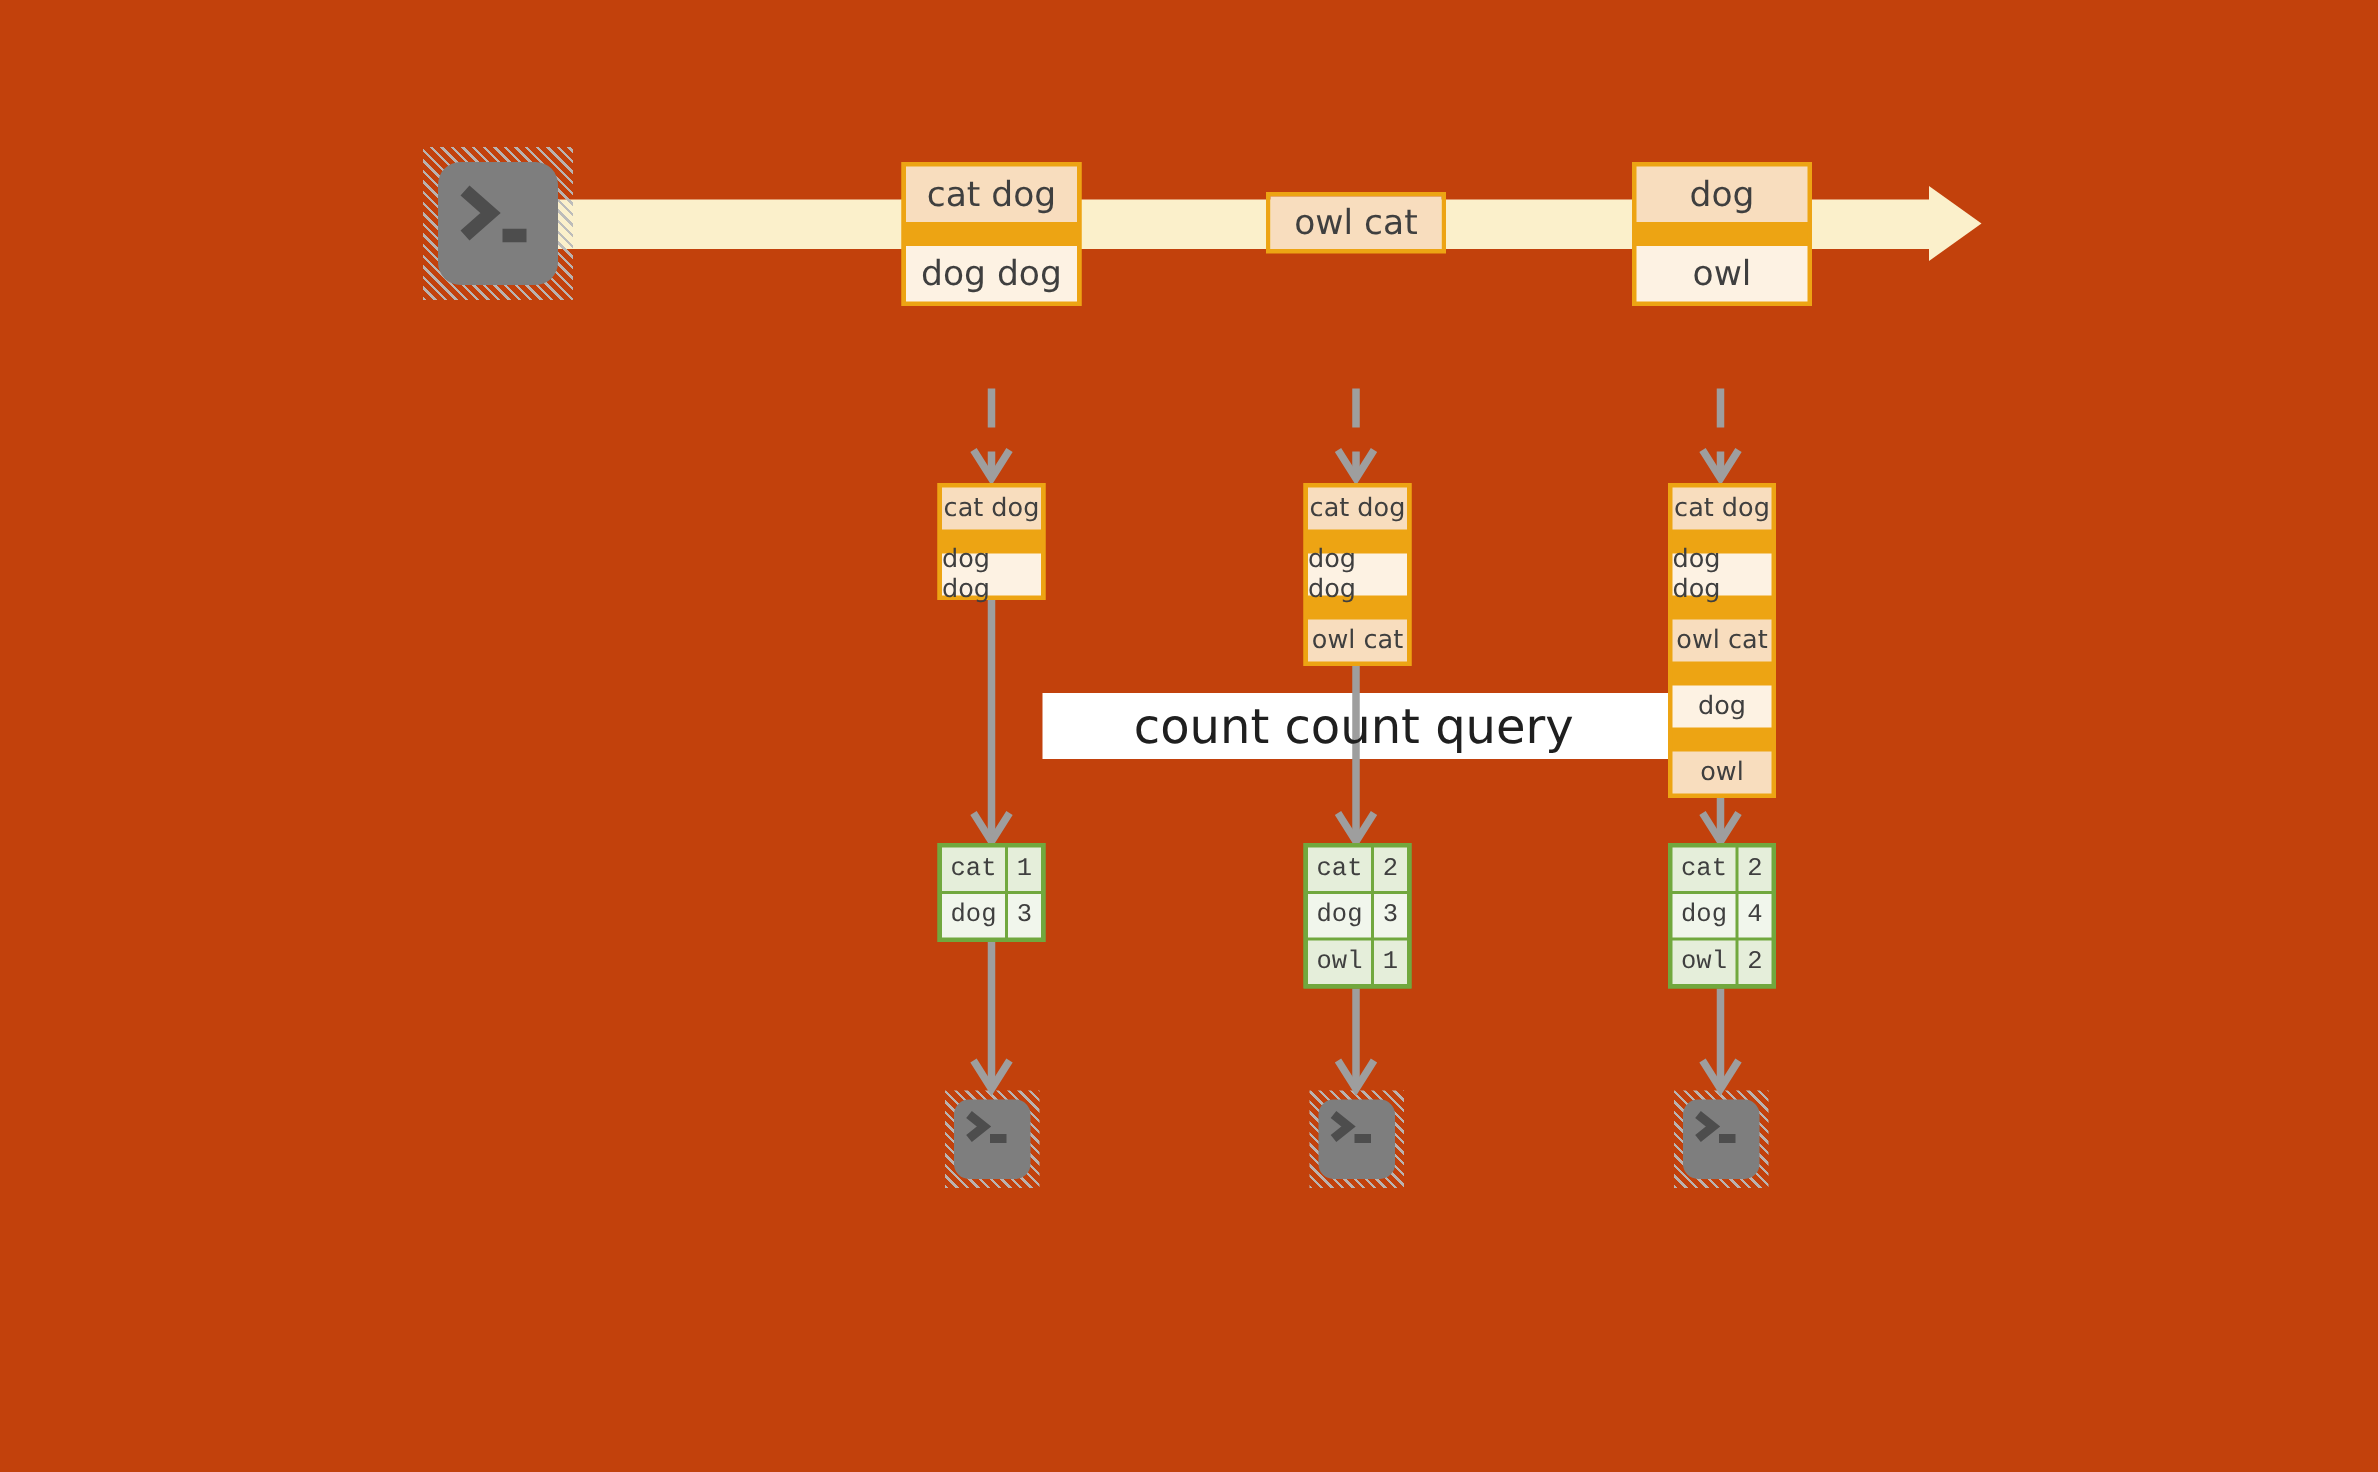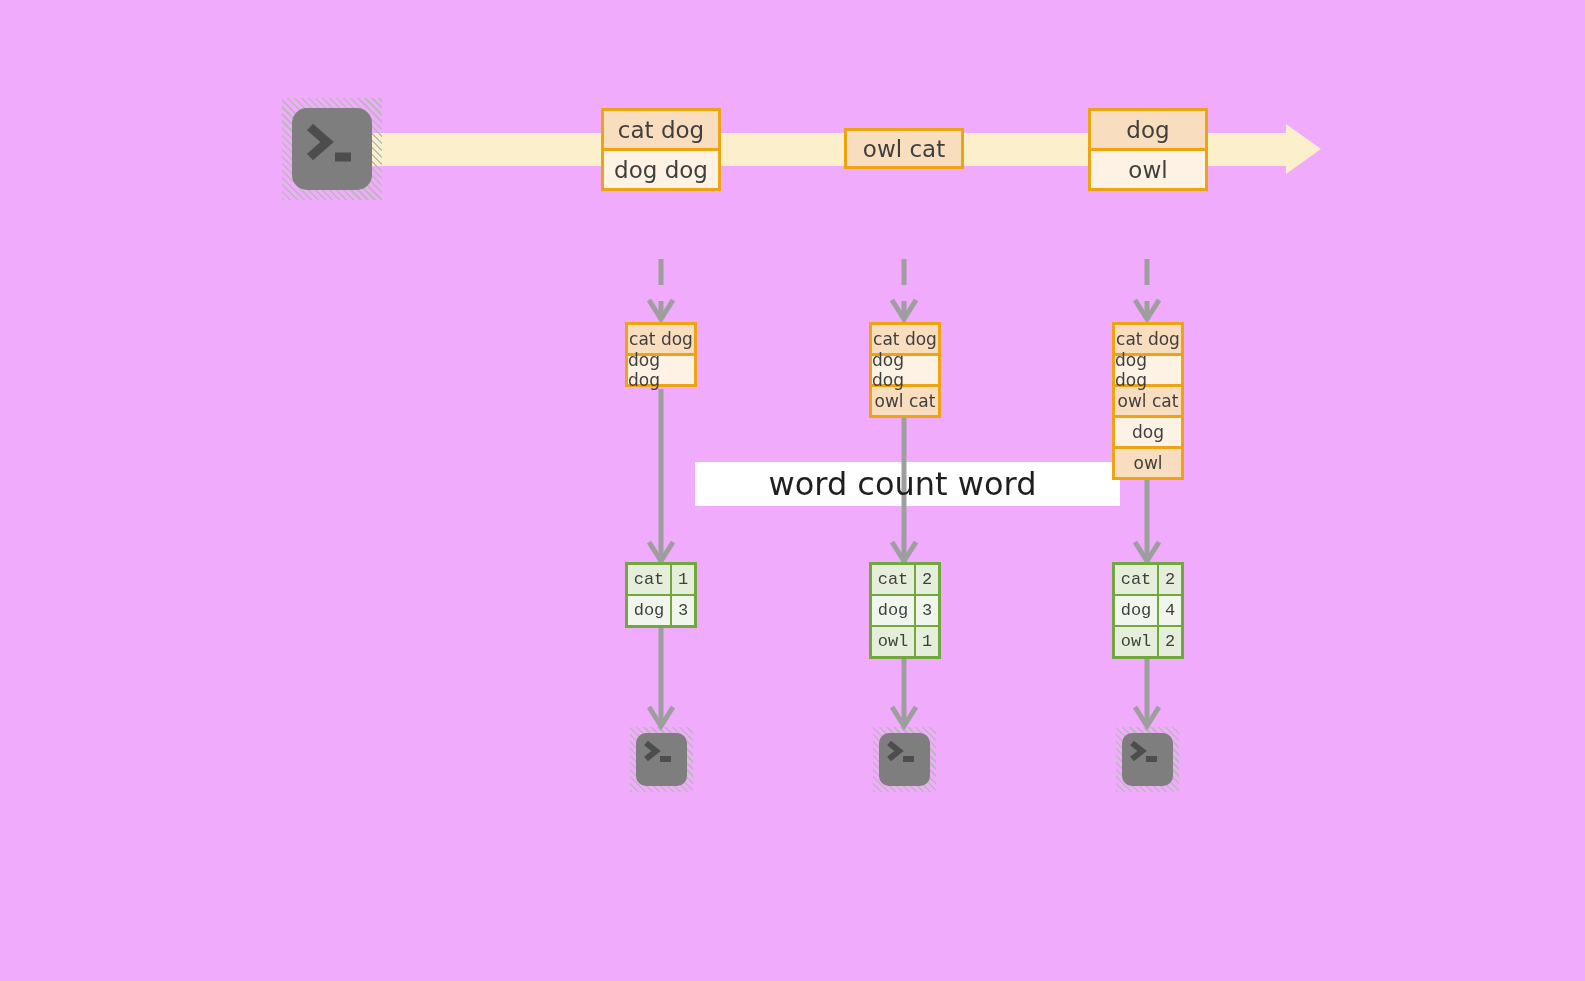--- a/index.html
+++ b/index.html
@@ -1,21 +1,21 @@
 <!DOCTYPE html>
 <html style="--gold: #eda413; --peach: #f8ddbe; --cream: #fdf2e3; --band: #fbf0cb; --green: #71a83e; --green-dark: #e5eeda; --green-light: #f1f6ec; --arrow: #9e9e9e; --ink: #3f3f3f;"><head>
 <meta charset="utf-8">
 <style>
   :root{
     --gold:#eda413; --peach:#f8ddbe; --cream:#fdf2e3; --band:#fbf0cb;
     --green:#71a83e; --green-dark:#e5eeda; --green-light:#f1f6ec;
     --arrow:#9e9e9e; --ink:#3f3f3f; --term-body:#7e7e7e; --term-glyph:#4d4d4d;
   }
   html,body{margin:0;padding:0;background:#000;}
-  .canvas{position:relative;width:1585px;height:981px;background:#f0abfc;overflow:hidden;
+  .canvas{position:relative;width:1585px;height:981px;background:#c2410c;overflow:hidden;
           font-family:"DejaVu Sans","Liberation Sans",sans-serif;}
 
   
   .band{position:absolute;left:370px;top:133px;width:918px;height:33px;background:var(--band);z-index:1;}
   .band-head{position:absolute;left:1286px;top:124px;width:0;height:0;z-index:1;
     border-top:25px solid transparent;border-bottom:25px solid transparent;border-left:35px solid var(--band);}
 
   
   .terminal{position:absolute;z-index:3;
     background:repeating-linear-gradient(45deg,rgba(185,185,185,.95) 0 1.6px,rgba(0,0,0,0) 1.6px 5px);}
@@ -25,21 +25,21 @@
   .term-glyph{position:absolute;}
   .terminal.big .term-glyph{left:13px;top:14px;}
   .terminal.small .term-glyph{left:7px;top:7px;}
 
   
   .gold-box{position:absolute;border:3px solid var(--gold);background:var(--gold);z-index:3;}
   .state-box{z-index:6;}
   .gold-box .row{display:flex;align-items:center;justify-content:center;color:var(--ink);}
   .gold-box .row:nth-child(odd){background:var(--peach);}
   .gold-box .row:nth-child(even){background:var(--cream);}
-  .gold-box .row + .row{margin-top:3px;}
+  .gold-box .row + .row{margin-top:16px;}
   .event-box .row{width:114px;height:37px;font-size:23px;}
   .event-box.single .row{height:35px;}
   .state-box .row{width:66px;height:28px;font-size:17px;}
 
   
   .query-band{position:absolute;left:695px;top:462px;width:425px;height:44px;background:#ffffff;z-index:4;}
   .query-label{position:absolute;left:695px;top:462px;width:415px;height:44px;z-index:6;
     display:flex;align-items:center;justify-content:center;font-size:32px;color:#1f1f1f;}
 
   
@@ -109,21 +109,21 @@
   </div>
   <div class="gold-box state-box" style="left:1112px;top:322px">
     <div class="row">cat dog</div>
     <div class="row">dog dog</div>
     <div class="row">owl cat</div>
     <div class="row">dog</div>
     <div class="row">owl</div>
   </div>
 
   <div class="query-band"></div>
-  <div class="query-label">word count word</div>
+  <div class="query-label">count count query</div>
 
   <svg class="varrow" style="left:645px;top:389px" width="32" height="175">
     <line x1="16" y1="0" x2="16" y2="172"></line>
     <polyline points="4,153 16,172 28,153"></polyline>
   </svg>
   <svg class="varrow" style="left:888px;top:418px" width="32" height="146">
     <line x1="16" y1="0" x2="16" y2="143"></line>
     <polyline points="4,124 16,143 28,124"></polyline>
   </svg>
   <svg class="varrow" style="left:1131px;top:480px" width="32" height="84">

